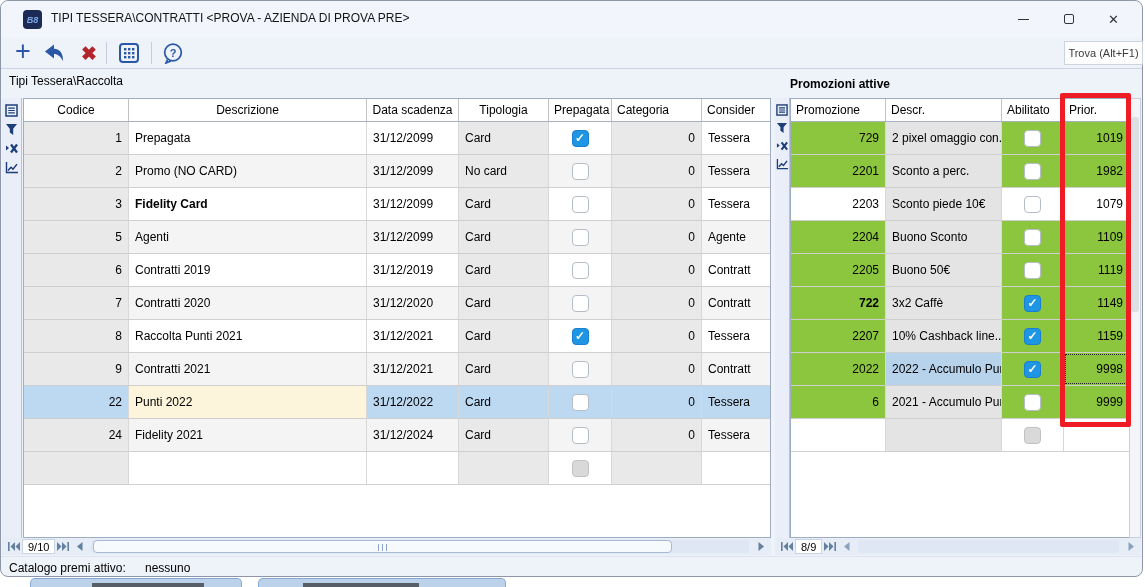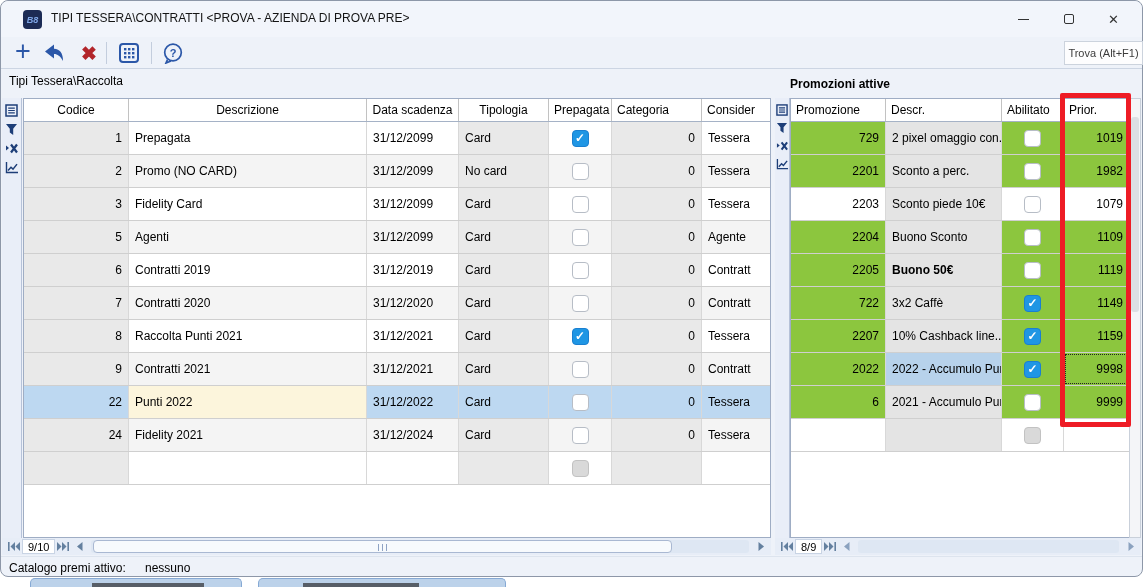--- a/index.html
+++ b/index.html
@@ -239,21 +239,21 @@
           <div class="gcell l stripe" style="width: 92px;">31/12/2099</div>
           <div class="gcell l col-gray" style="width: 90px;">No card</div>
           <div class="gcell c stripe" style="width: 63px;">
             <div class="cb"></div>
           </div>
           <div class="gcell r col-gray" style="width: 90px;">0</div>
           <div class="gcell l stripe" style="width: 70px;">Tessera</div>
         </div>
         <div class="grow">
           <div class="gcell r col-gray" style="width: 105px;">3</div>
-          <div class="gcell l" style="width: 238px;">Fidelity Card</div>
+          <div class="gcell l" style="width: 238px; font-weight: bold;">Fidelity Card</div>
           <div class="gcell l" style="width: 92px;">31/12/2099</div>
           <div class="gcell l col-gray" style="width: 90px;">Card</div>
           <div class="gcell c" style="width: 63px;">
             <div class="cb"></div>
           </div>
           <div class="gcell r col-gray" style="width: 90px;">0</div>
           <div class="gcell l" style="width: 70px;">Tessera</div>
         </div>
         <div class="grow">
           <div class="gcell r col-gray" style="width: 105px;">5</div>
@@ -380,28 +380,28 @@
         <div class="grow">
           <div class="gcell r col-green" style="width: 95px;">2204</div>
           <div class="gcell l col-dgray" style="width: 116px;">Buono Sconto</div>
           <div class="gcell c col-green" style="width: 62px;">
             <div class="cb"></div>
           </div>
           <div class="gcell r col-green" style="width: 66px;">1109</div>
         </div>
         <div class="grow">
           <div class="gcell r col-green" style="width: 95px;">2205</div>
-          <div class="gcell l col-dgray" style="width: 116px; font-weight: bold;">Buono 50€</div>
+          <div class="gcell l col-dgray" style="width: 116px;">Buono 50€</div>
           <div class="gcell c col-green" style="width: 62px;">
             <div class="cb"></div>
           </div>
           <div class="gcell r col-green" style="width: 66px;">1119</div>
         </div>
         <div class="grow">
-          <div class="gcell r col-green" style="width: 95px;">722</div>
+          <div class="gcell r col-green" style="width: 95px; font-weight: bold;">722</div>
           <div class="gcell l col-dgray" style="width: 116px;">3x2 Caffè</div>
           <div class="gcell c col-green" style="width: 62px;">
             <div class="cb checked"></div>
           </div>
           <div class="gcell r col-green" style="width: 66px;">1149</div>
         </div>
         <div class="grow">
           <div class="gcell r col-green" style="width: 95px;">2207</div>
           <div class="gcell l col-dgray" style="width: 116px;">10% Cashback line...</div>
           <div class="gcell c col-green" style="width: 62px;">

